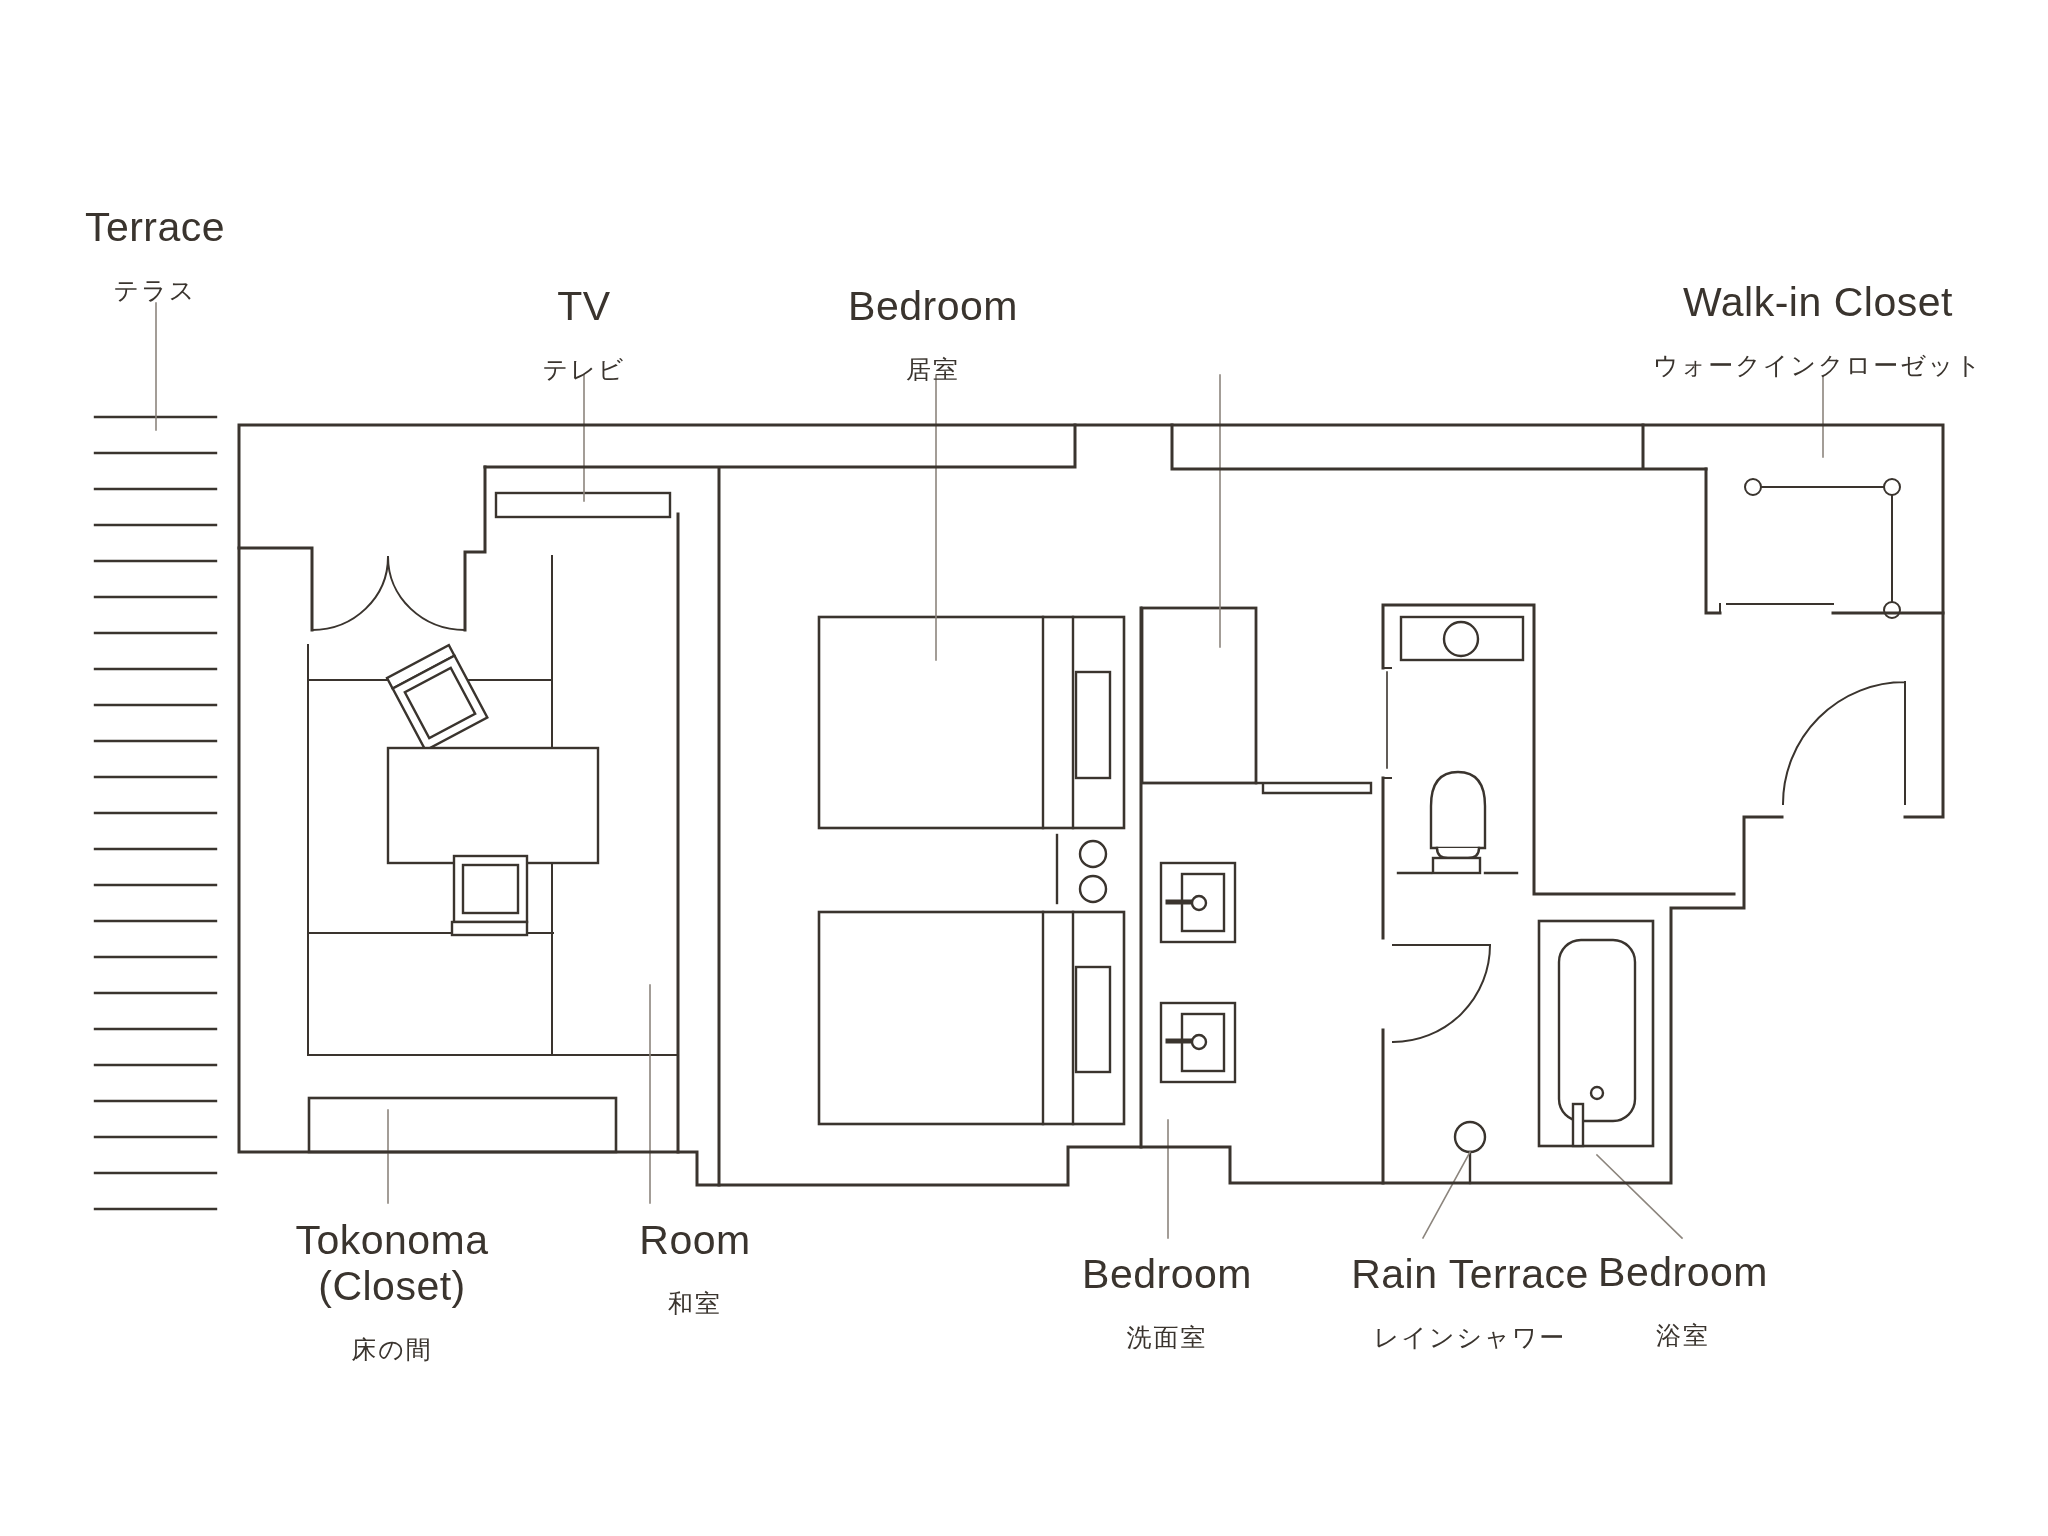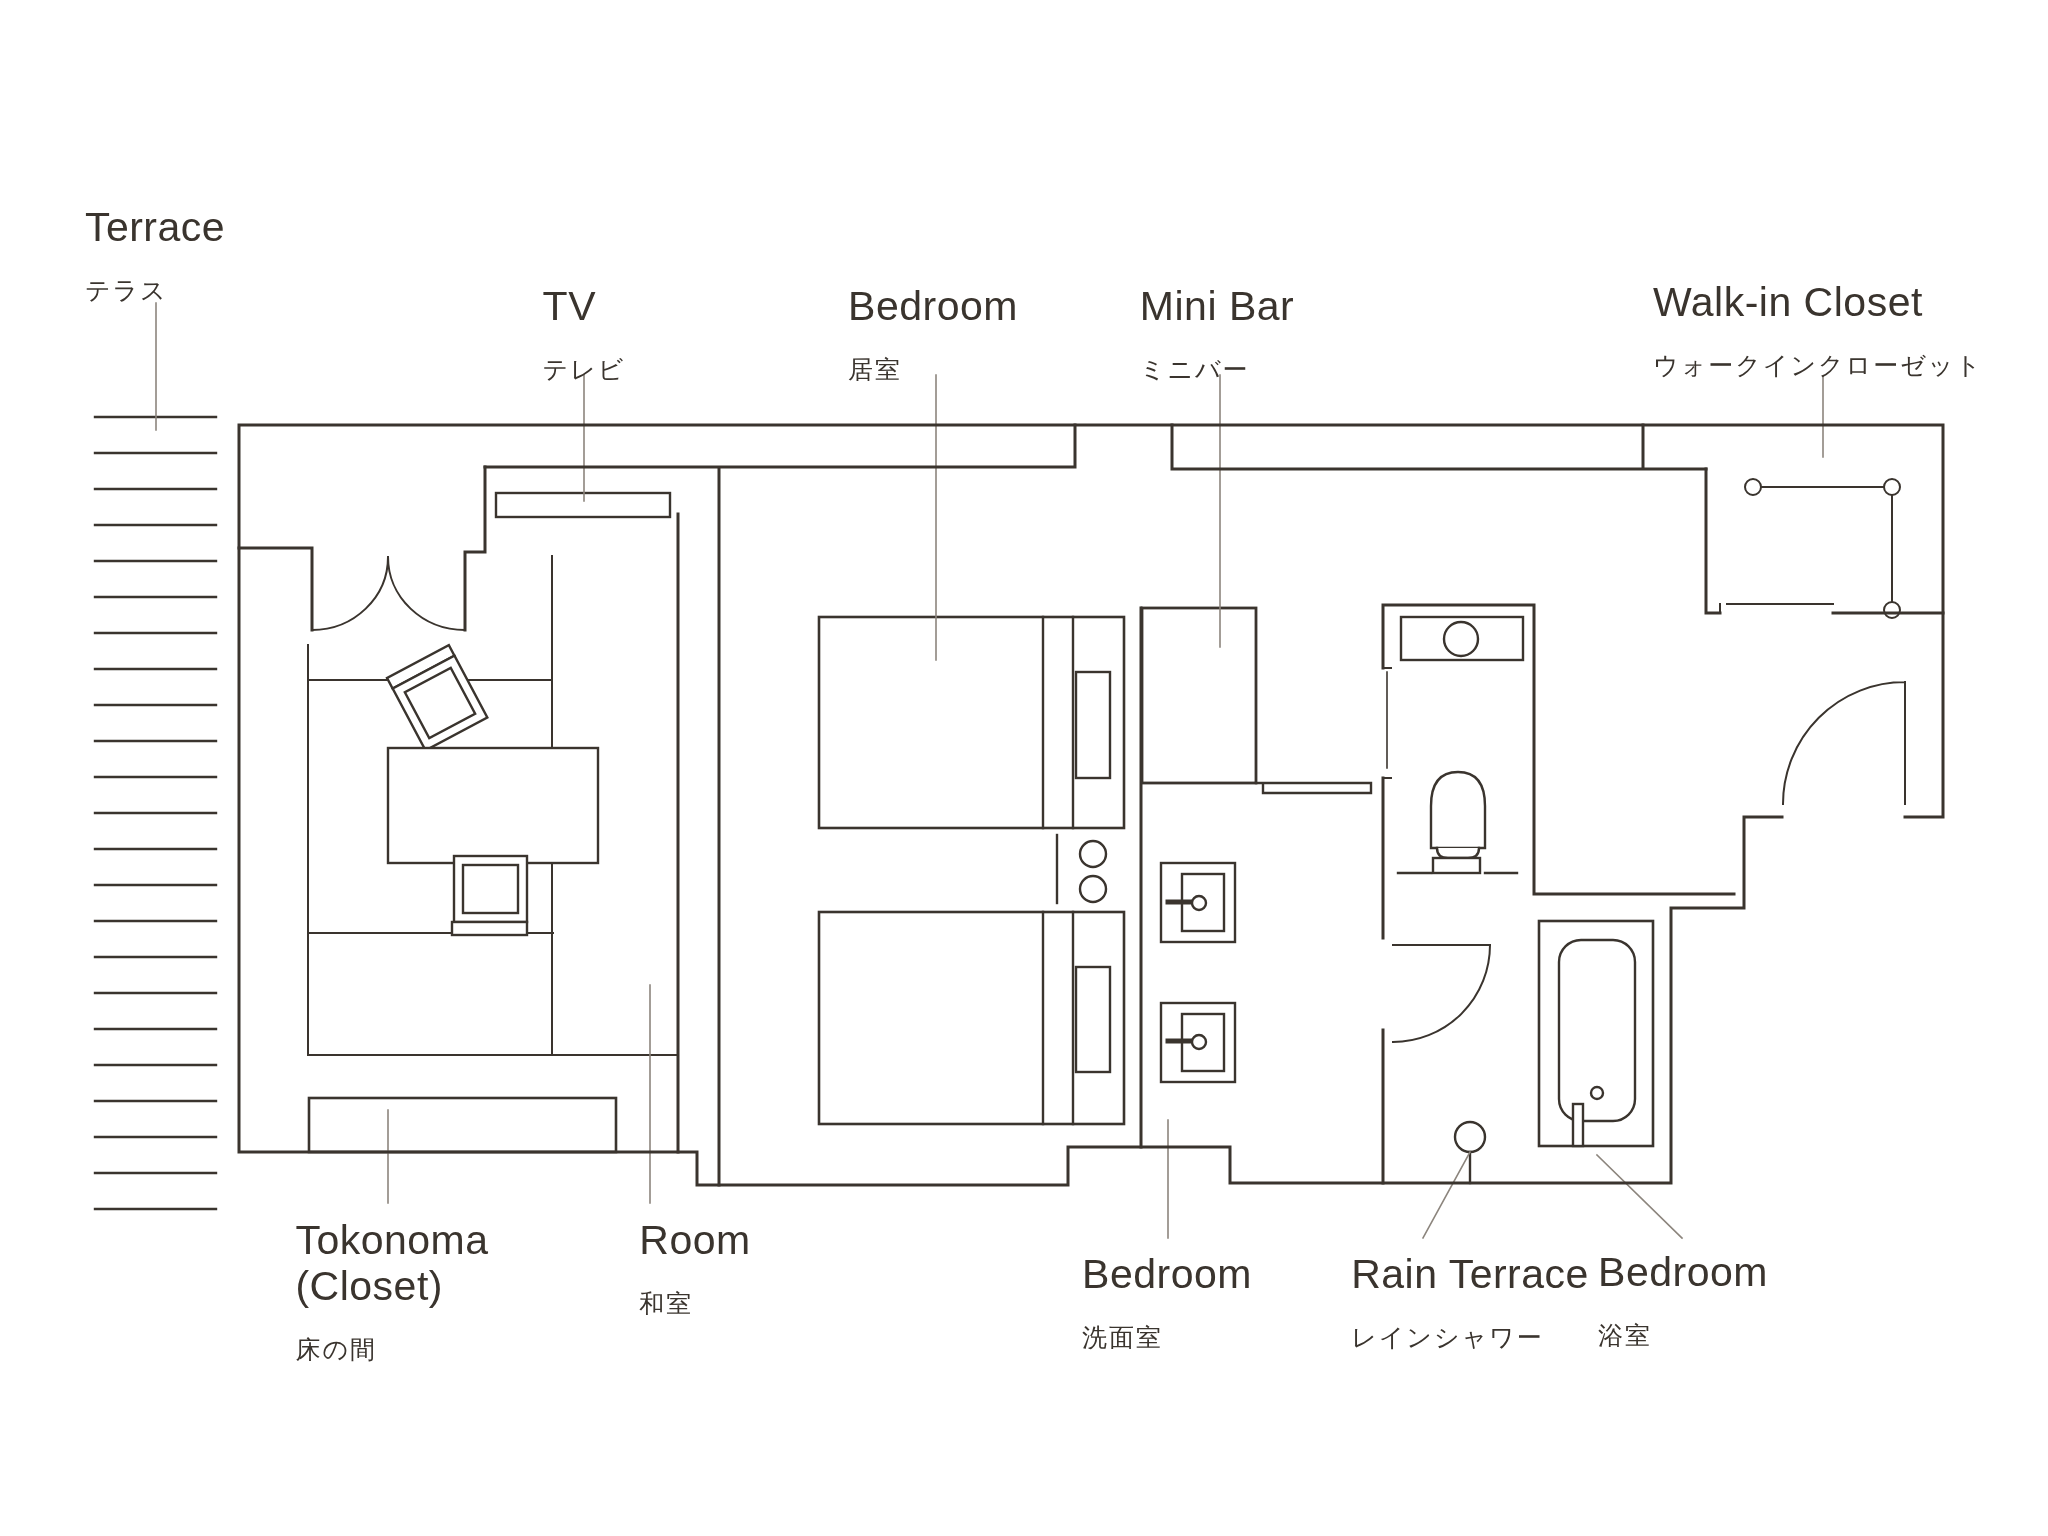--- a/index.html
+++ b/index.html
@@ -1,19 +1,19 @@
 <!DOCTYPE html>
 <html><head>
 <meta charset="utf-8">
 <style>
   html,body{margin:0;padding:0;background:#ffffff;}
   #stage{position:relative;width:2048px;height:1536px;background:#ffffff;overflow:hidden;
          font-family:"Liberation Sans", sans-serif;}
   #plan-svg{position:absolute;left:0;top:0;}
-  .label{position:absolute;transform:translateX(-50%);color:#3a342e;white-space:nowrap;}
+  .label{position:absolute;transform:translateX(-50%);text-align:center;color:#3a342e;white-space:nowrap;}
   .label .en{font-size:41px;line-height:1.12;letter-spacing:0.5px;}
   .label .jp{font-size:25px;line-height:1.2;margin-top:24px;letter-spacing:2px;}
 </style>
 </head>
 <body>
 
 <div id="stage">
 
 <svg id="plan-svg" width="2048" height="1536" viewBox="0 0 2048 1536" fill="none" stroke-linecap="square">
 
@@ -171,24 +171,20 @@
   <div class="label" style="left:584px;top:284px">
     <div class="en">TV</div>
     <div class="jp">テレビ</div>
   </div>
 
   <div class="label" style="left:933px;top:284px">
     <div class="en">Bedroom</div>
     <div class="jp">居室</div>
   </div>
 
-  <div class="label" style="left:1217px;top:284px">
-    <div class="en">Mini Bar</div>
-    <div class="jp">ミニバー</div>
-  </div>
 
   <div class="label" style="left:1818px;top:280px">
     <div class="en">Walk-in Closet</div>
     <div class="jp">ウォークインクローゼット</div>
   </div>
 
   <div class="label" style="left:392px;top:1218px">
     <div class="en">Tokonoma</div>
     <div class="en">(Closet)</div>
     <div class="jp">床の間</div>

